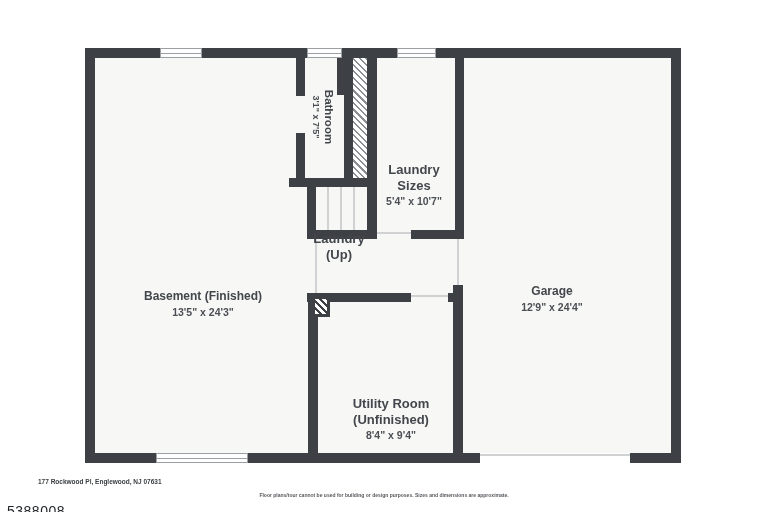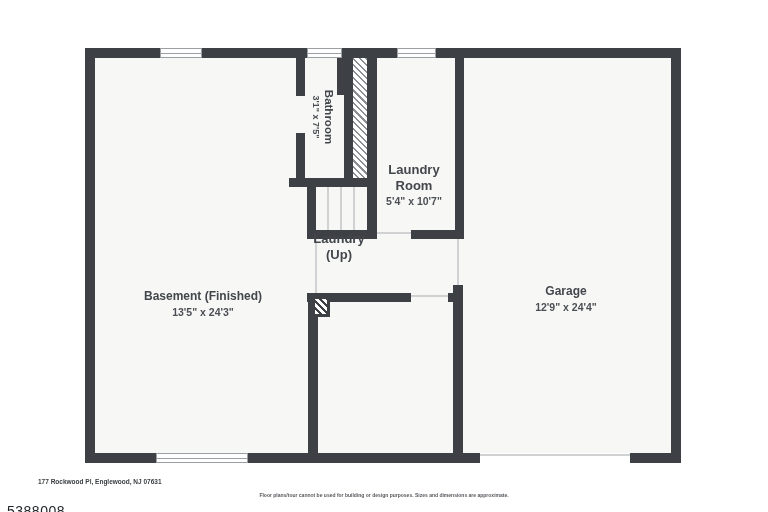--- a/index.html
+++ b/index.html
@@ -77,36 +77,41 @@
 
   <div class="tl" style="left:327px;top:187px;width:2px;height:43px;"></div>
   <div class="tl" style="left:340px;top:187px;width:2px;height:43px;"></div>
   <div class="tl" style="left:353px;top:187px;width:2px;height:43px;"></div>
 
   <div class="lbl" style="left:203px;top:244px;">
     <div class="name">Basement (Finished)</div>
     <div class="dims">13'5" x 24'3"</div>
   </div>
 
-  <div class="lbl" style="left:566px;top:239px;">
+  <div class="lbl" style="left:552px;top:239px;">
     <div class="name">Garage</div>
     <div class="dims">12'9" x 24'4"</div>
   </div>
 
   <div class="lbl" style="left:414px;top:118px;">
     <div class="name2">Laundry</div>
-    <div class="name2">Room</div>
+    <div class="name2">Sizes</div>
     <div class="dims">5'4" x 10'7"</div>
   </div>
 
   <div class="lbl" style="left:339px;top:187px;">
     <div class="name2">Laundry</div>
     <div class="name2">(Up)</div>
   </div>
 
+  <div class="lbl" style="left:391px;top:352px;">
+    <div class="name2">Utility Room</div>
+    <div class="name2">(Unfinished)</div>
+    <div class="dims">8'4" x 9'4"</div>
+  </div>
 
   <div class="bath-lbl">
     <div class="name3">Bathroom</div>
     <div class="dims3">3'1" x 7'5"</div>
   </div>
 
   <div class="addr">177 Rockwood Pl, Englewood, NJ 07631</div>
   <div class="mls">5388008</div>
   <div class="disc">Floor plans/tour cannot be used for building or design purposes. Sizes and dimensions are approximate.</div>
 

